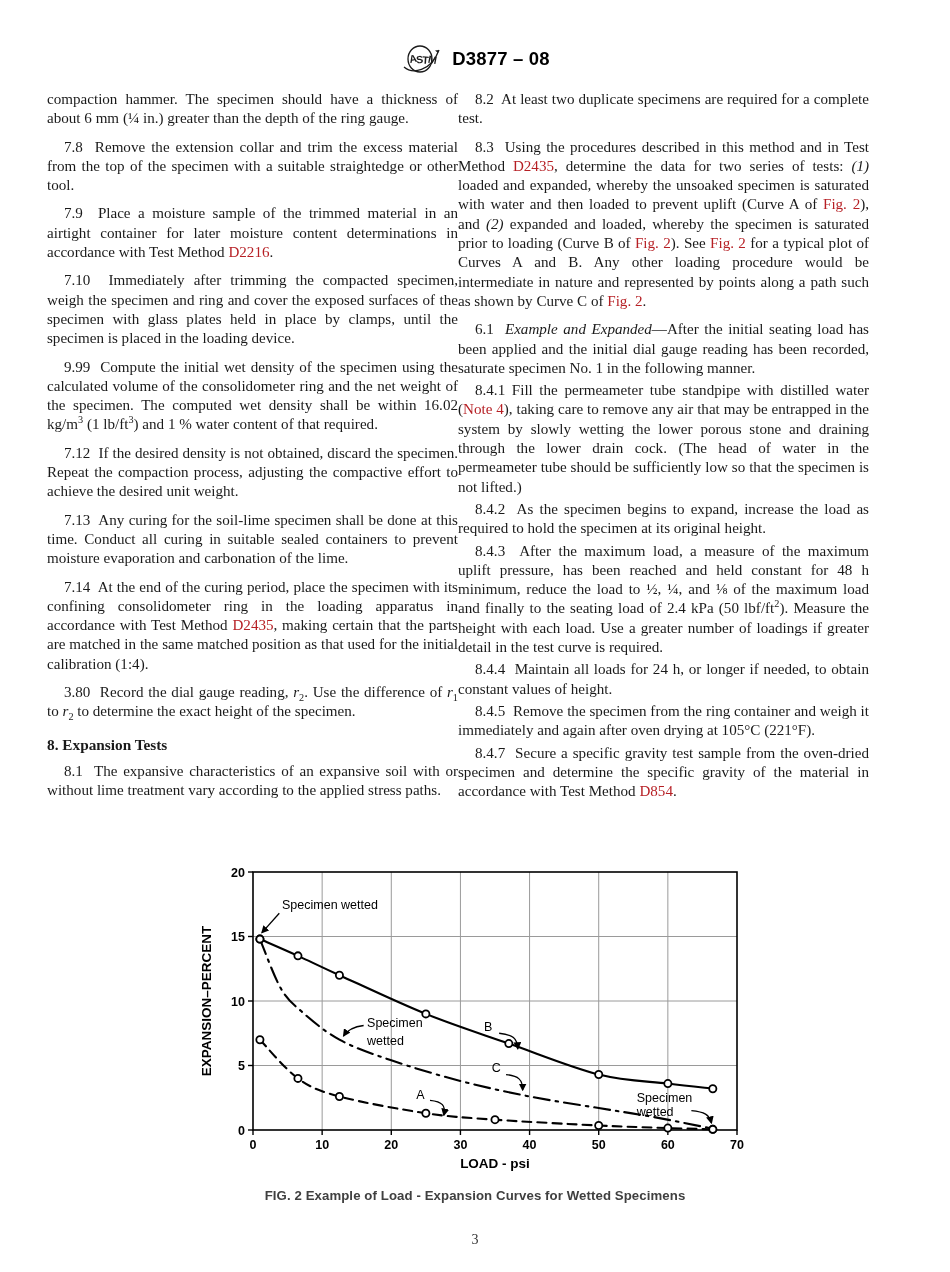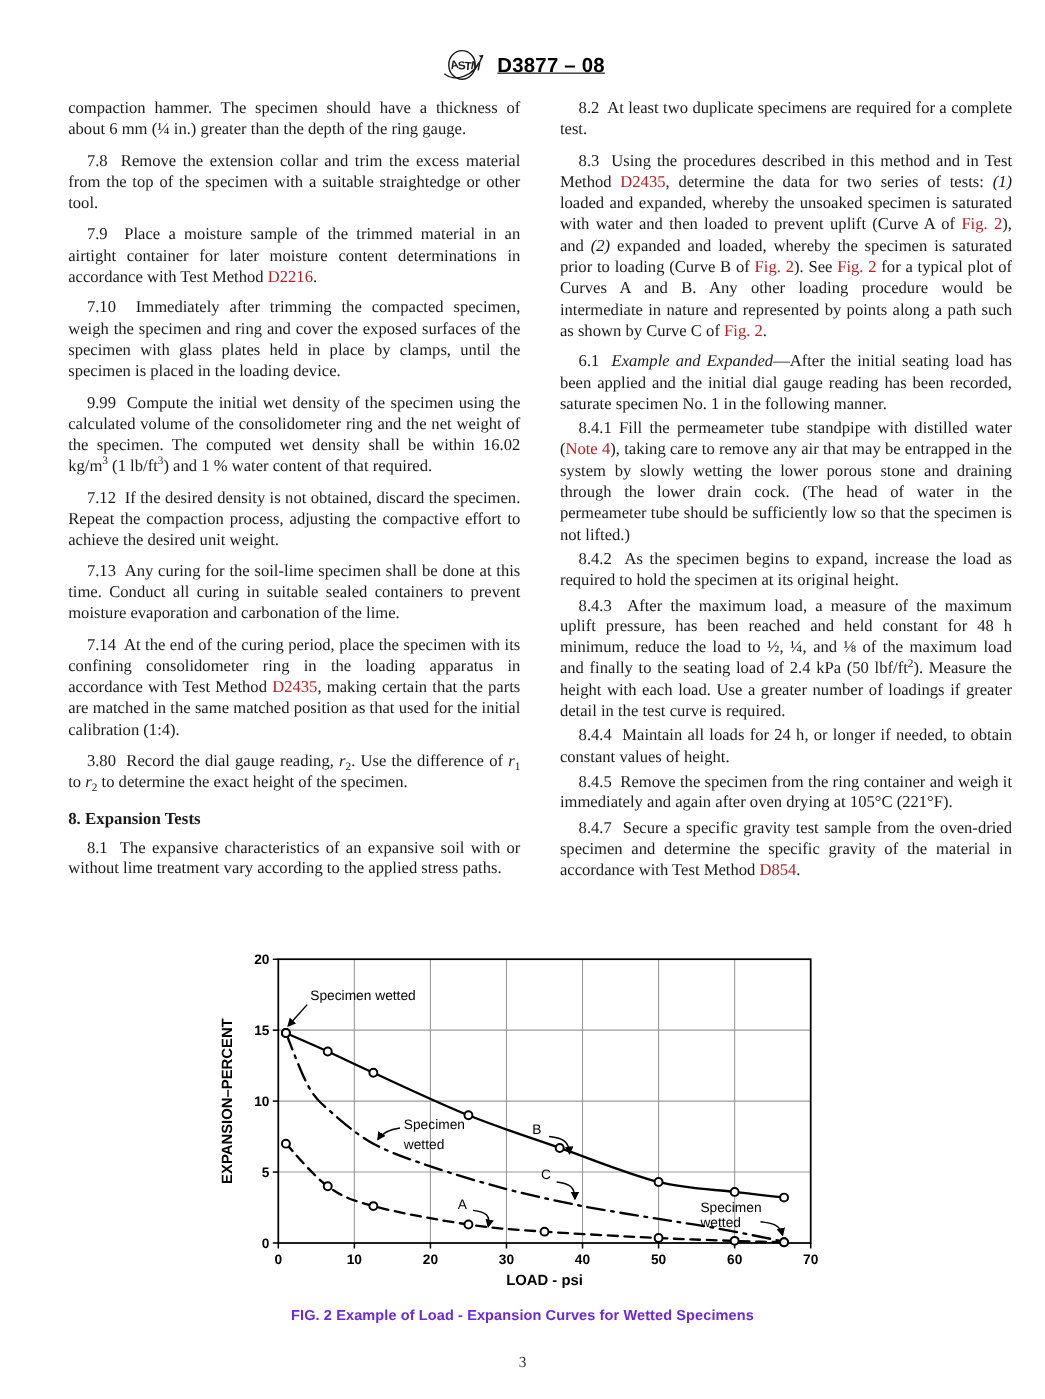--- a/index.html
+++ b/index.html
@@ -31,31 +31,29 @@
     width: 42px;
     height: 30px;
     display: block;
   }
   .doc-designation {
     font-family: "Liberation Sans", sans-serif;
     font-weight: bold;
     font-size: 18.5px;
     letter-spacing: 0.2px;
     color: #000;
-    text-decoration: underline;
   }
 
   
   .columns {
     position: absolute;
     top: 90px;
-    left: 62px;
+    left: 47px;
     width: 858px;
     display: flex;
-    gap: 36px;
   }
   .col {
     width: 411px;
   }
   p.para {
     margin: 0 0 9px 0;
     font-size: 15.1px;
     line-height: 19.3px;
     text-align: justify;
     text-justify: inter-word;
@@ -104,21 +102,21 @@
     width: 950px;
     display: flex;
     justify-content: center;
   }
   .fig-caption {
     margin-top: 6px;
     text-align: center;
     font-family: "Liberation Sans", sans-serif;
     font-weight: bold;
     font-size: 13.2px;
-    color: #6d28d9;
+    color: #404040;
     letter-spacing: 0.1px;
   }
 
   
   .page-footer {
     position: absolute;
     bottom: 24px;
     left: 0;
     width: 950px;
     text-align: center;

